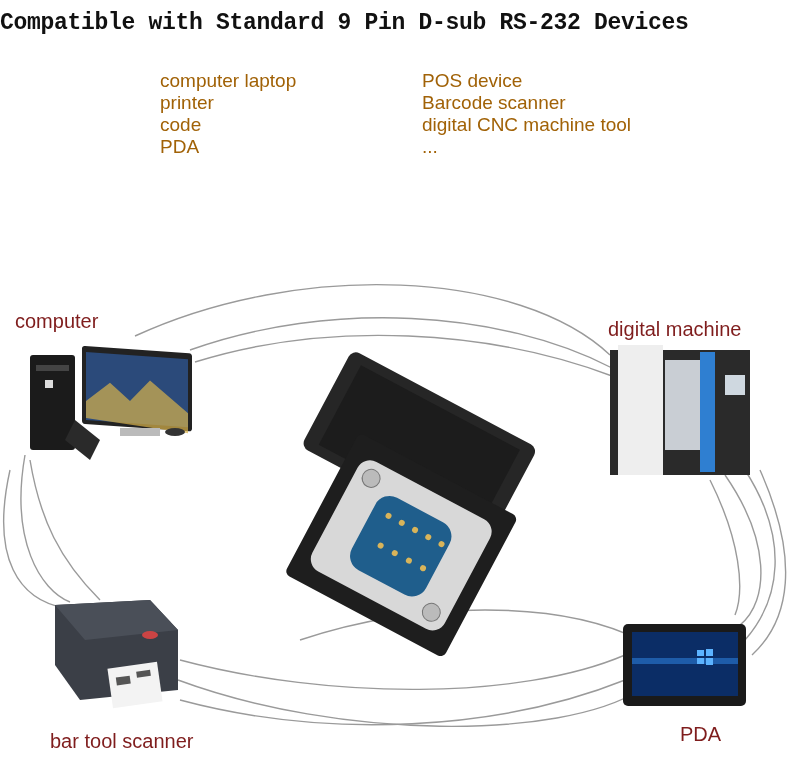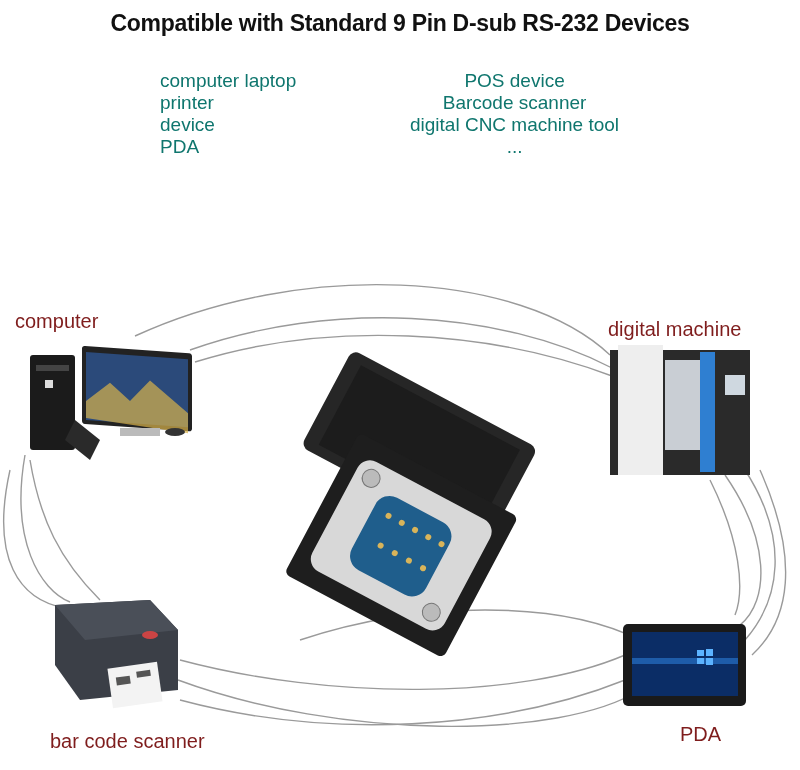--- a/index.html
+++ b/index.html
@@ -1,35 +1,35 @@
 <!DOCTYPE html>
 <html><head>
 <meta charset="utf-8">
 <style>
   html, body { margin: 0; padding: 0; background: #ffffff; }
   body { width: 800px; height: 770px; position: relative; overflow: hidden;
          font-family: "Liberation Sans", sans-serif; color: #111; }
-  .title { position: absolute; top: 10px; left: 0; width: 800px; text-align: center;
-           font-weight: bold; font-size: 23px; letter-spacing: -0.3px; color: #111; }
-  .list { position: absolute; top: 70px; font-size: 19px; line-height: 22px; color: #0f766e; }
+  .title { position: absolute; top: 10px; left: 0; width: 800px; text-align: left;
+           font-weight: bold; font-size: 23px; letter-spacing: -0.3px; color: #111; font-family: Liberation Mono, monospace; }
+  .list { position: absolute; top: 70px; font-size: 19px; line-height: 22px; color: #a16207; }
   .list div { white-space: nowrap; }
   .list-left { left: 160px; }
-  .list-right { left: 410px; text-align: center; }
+  .list-right { left: 422px; }
   .label { position: absolute; font-size: 20px; color: #7f1d1d; white-space: nowrap; }
   svg.scene { position: absolute; left: 0; top: 0; }
 </style>
 </head>
 <body>
 
 <div class="title">Compatible with Standard 9 Pin D-sub RS-232 Devices</div>
 
 <div class="list list-left">
   <div>computer laptop</div>
   <div>printer</div>
-  <div>device</div>
+  <div>code</div>
   <div>PDA</div>
 </div>
 <div class="list list-right">
   <div>POS device</div>
   <div>Barcode scanner</div>
   <div>digital CNC machine tool</div>
   <div>...</div>
 </div>
 
 <svg class="scene" width="800" height="770" viewBox="0 0 800 770">
@@ -109,14 +109,14 @@
       <circle cx="402" cy="560" r="3"></circle>
         <circle cx="418" cy="560" r="3"></circle>
       <circle cx="434" cy="560" r="3"></circle>
         <circle cx="450" cy="560" r="3"></circle>
     </g>
   </g>
 </svg>
 
 <div class="label" style="left:15px; top:310px;">computer</div>
 <div class="label" style="left:608px; top:318px;">digital machine</div>
-<div class="label" style="left:50px; top:730px;">bar code scanner</div>
+<div class="label" style="left:50px; top:730px;">bar tool scanner</div>
 <div class="label" style="left:680px; top:723px;">PDA</div>
 
 </body></html>

